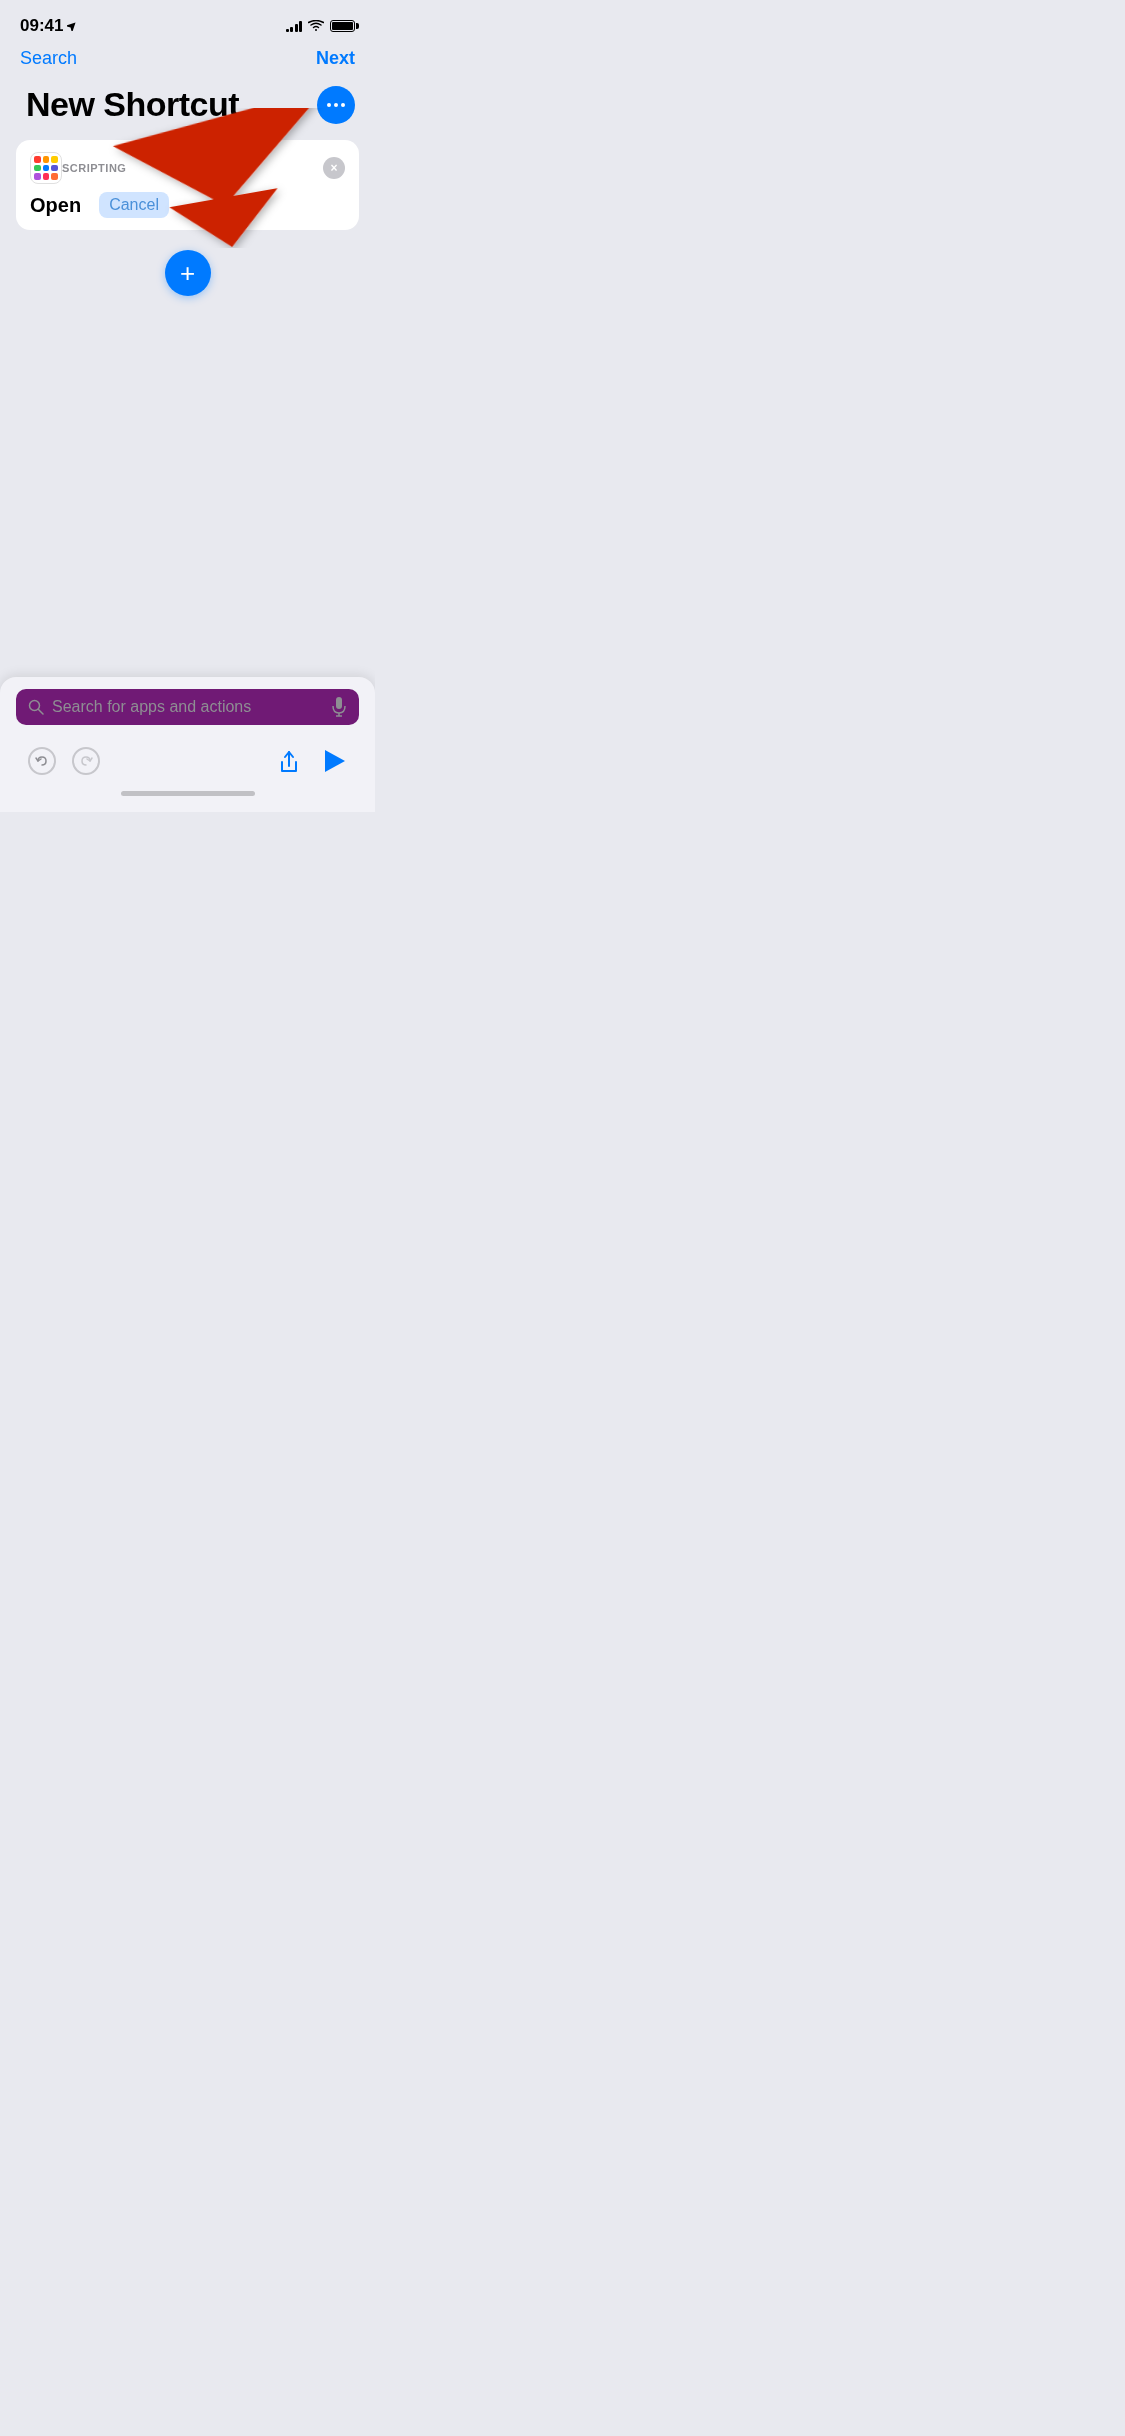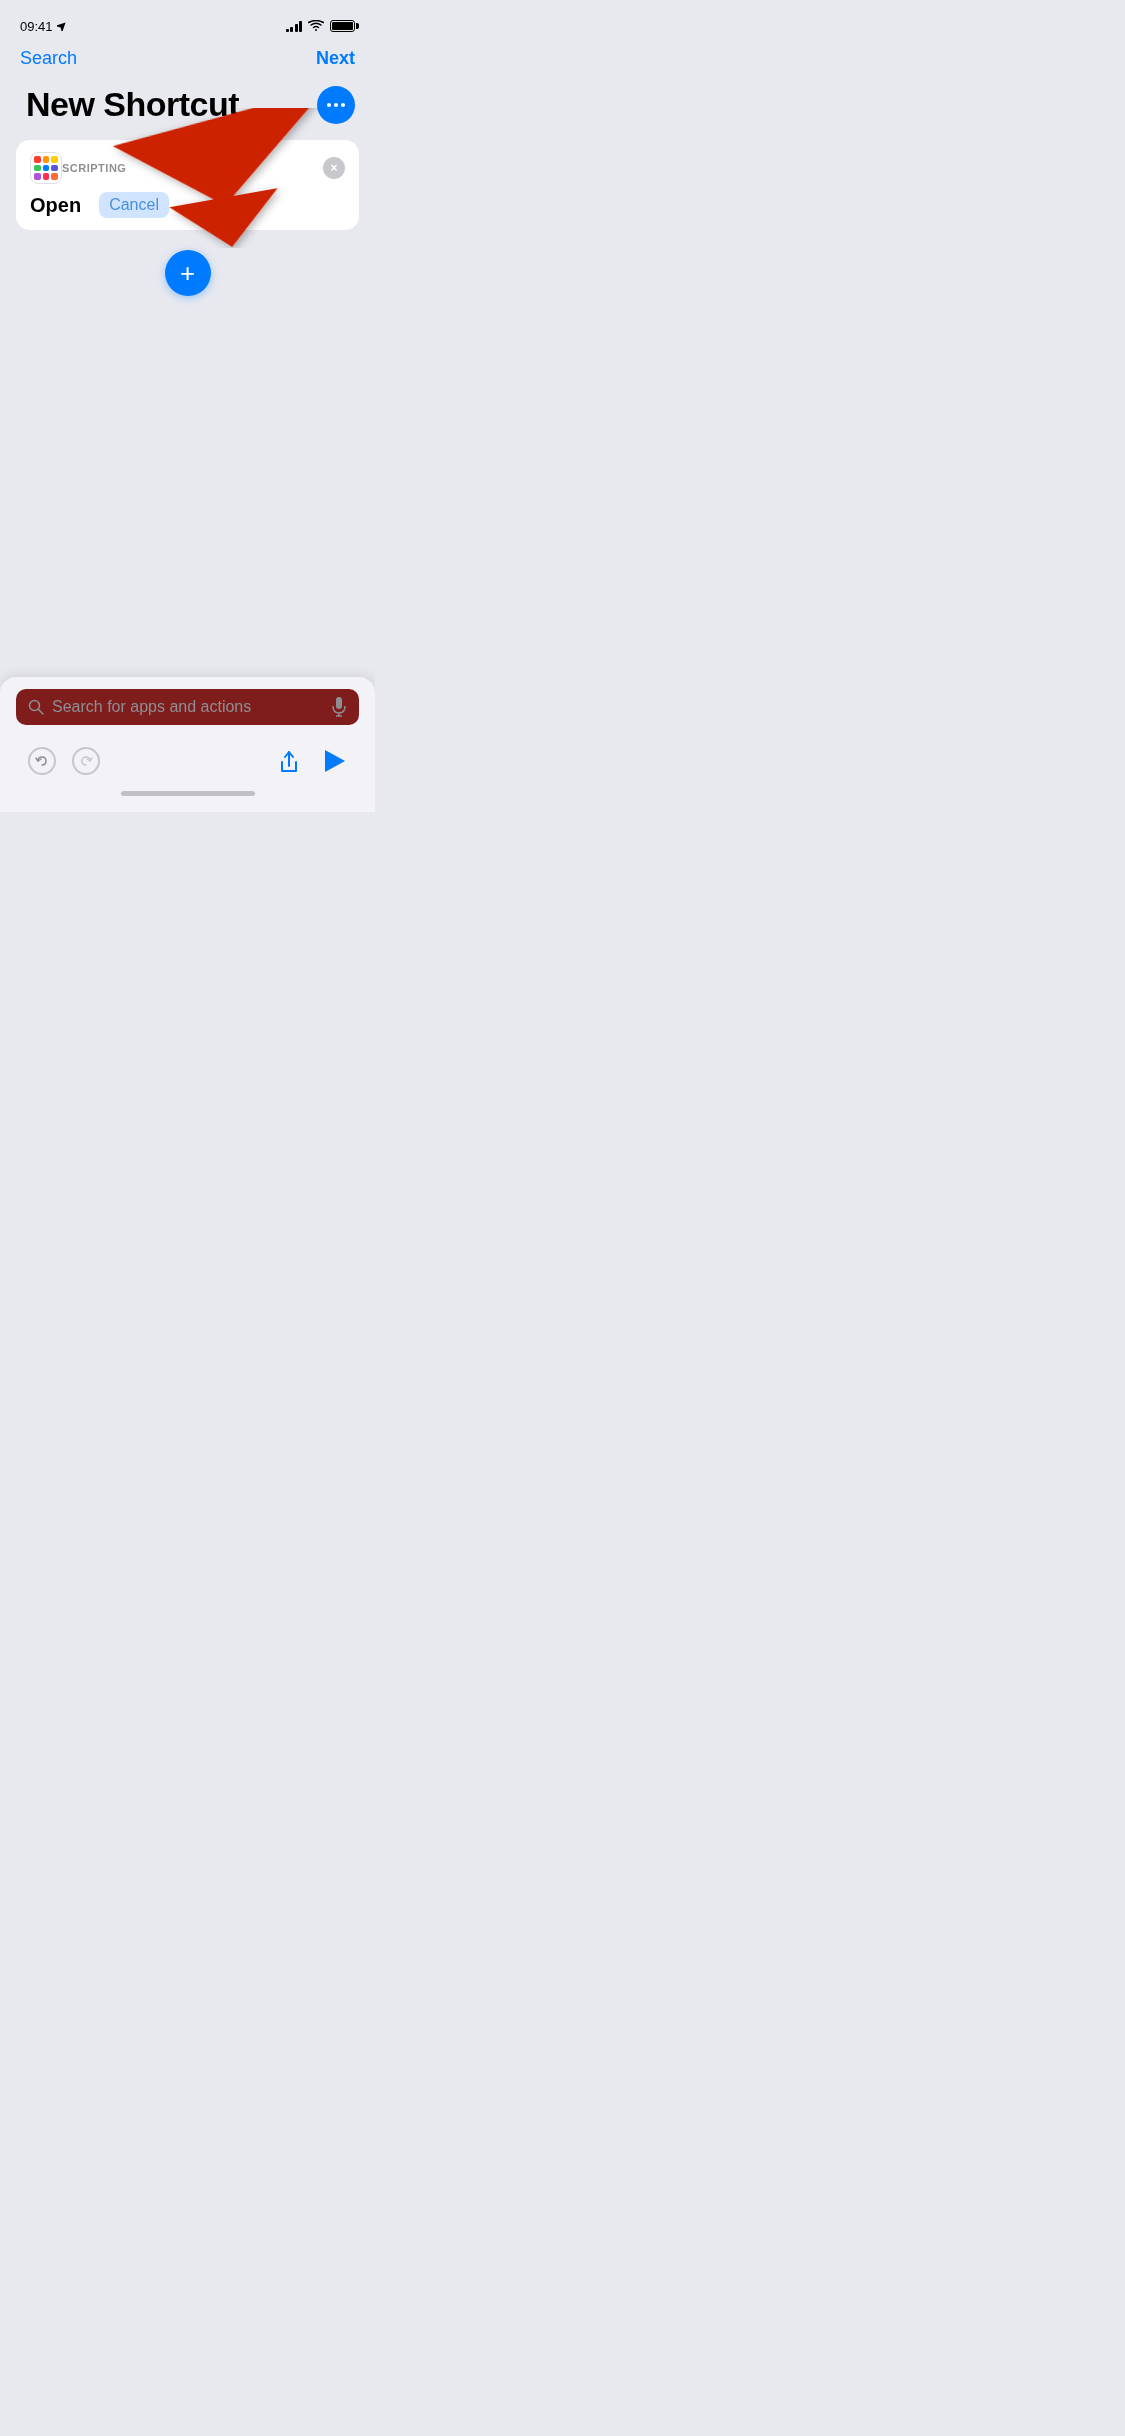--- a/index.html
+++ b/index.html
@@ -17,22 +17,22 @@
     
     .status-bar {
       display: flex;
       justify-content: space-between;
       align-items: center;
       padding: 14px 20px 6px 20px;
       height: 44px;
     }
 
     .status-time {
-      font-size: 13px;
-      font-weight: 400;
+      font-size: 17px;
+      font-weight: 700;
       color: #000;
       display: flex;
       align-items: center;
       gap: 4px;
     }
 
     .status-icons {
       display: flex;
       align-items: center;
       gap: 6px;
@@ -256,21 +256,21 @@
       bottom: 0;
       left: 0;
       right: 0;
       background: #F2F2F7;
       border-radius: 16px 16px 0 0;
       padding: 12px 16px 16px 16px;
       box-shadow: 0 -2px 12px rgba(0,0,0,0.1);
     }
 
     .search-bar {
-      background: #7f1d1d;
+      background: #701a75;
       border-radius: 10px;
       display: flex;
       align-items: center;
       padding: 8px 12px;
       gap: 8px;
       margin-bottom: 14px;
     }
 
     .search-input-text {
       flex: 1;

